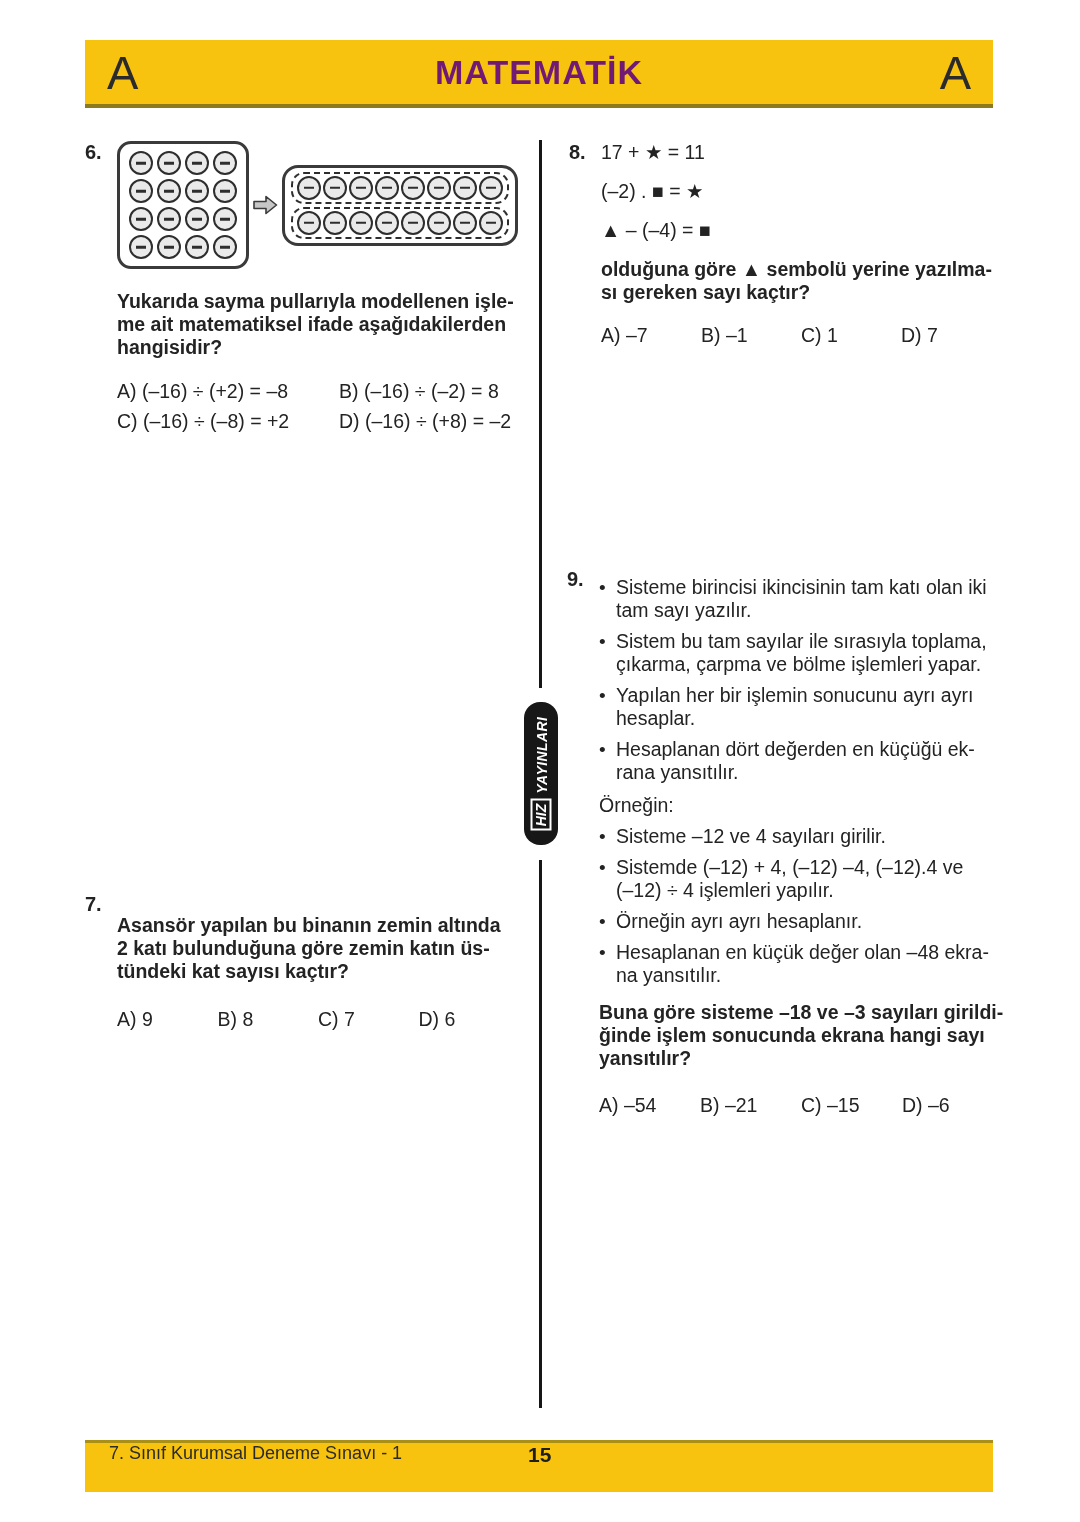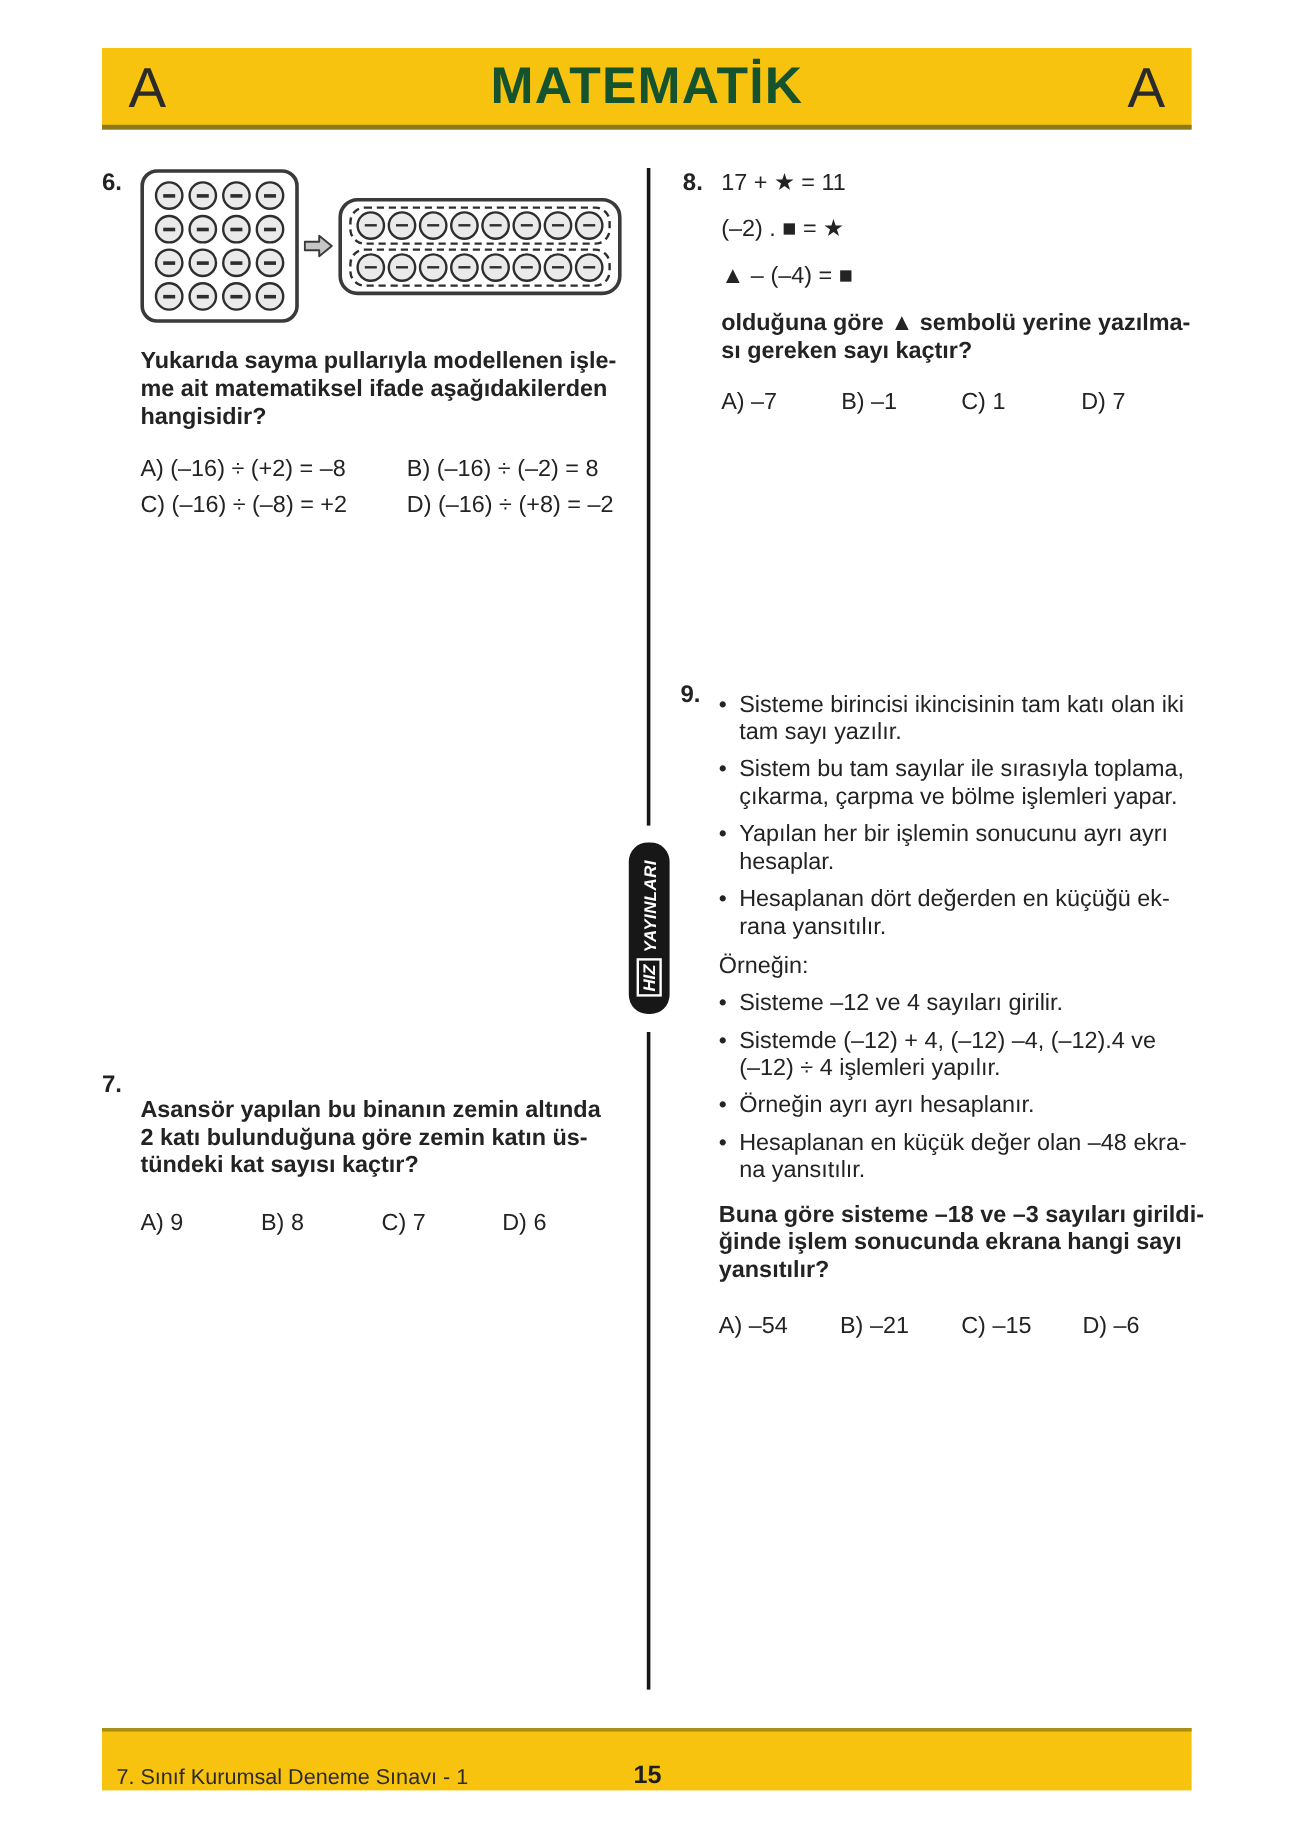--- a/index.html
+++ b/index.html
@@ -20,26 +20,26 @@
   .header {
     top: 40px; height: 68px;
     display: flex; align-items: center; justify-content: space-between;
     padding: 0 22px;
     border-bottom: 4px solid #8d7a1c;
   }
   .booklet-a {
     font-size: 47px; font-weight: 400; color: #2b2b2b; line-height: 1;
   }
   .subject {
-    font-size: 43px; font-weight: 800; letter-spacing: 1px; color: #14532d;
+    font-size: 34px; font-weight: 800; letter-spacing: 1px; color: #701a75;
   }
   .footer {
     top: 1440px; height: 52px;
-    display: flex; align-items: flex-end;
-    padding-left: 12px;
+    display: flex; align-items: flex-start;
+    padding-left: 24px;
     border-top: 3px solid #a98f16;
   }
   .footer .exam-title { font-size: 18px; color: #2b2b2b; }
   .footer .page-number {
     position: absolute; left: 443px;
     font-size: 21px; font-weight: 700; color: #1e1e1e;
   }
 
   
   .divider-seg { position: absolute; left: 539px; width: 3px; background: #161616; }

